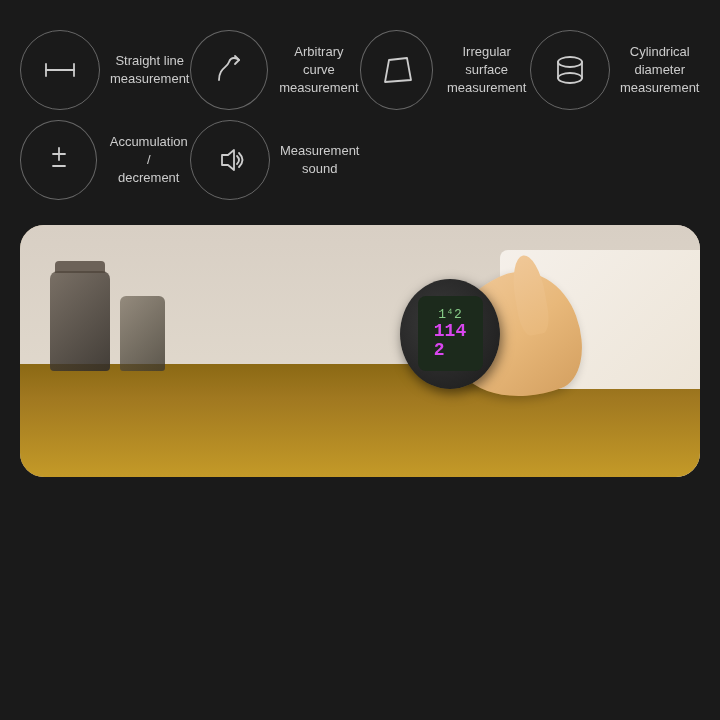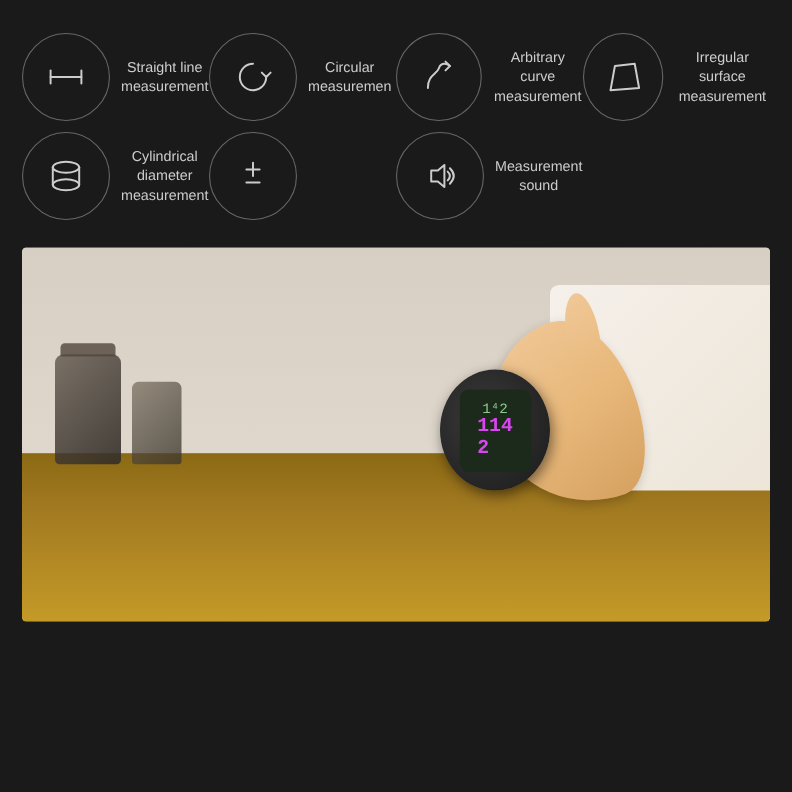--- a/index.html
+++ b/index.html
@@ -51,22 +51,22 @@
 
     .feature-label {
       color: #cccccc;
       font-size: 13px;
       text-align: center;
       line-height: 1.4;
     }
 
     .photo-container {
       width: 680px;
-      height: 340px;
-      border-radius: 4px;
+      height: 252px;
+      border-radius: 24px;
       overflow: hidden;
       background: #3a3530;
       position: relative;
       margin-top: 5px;
     }
 
     
     .photo-scene {
       width: 100%;
       height: 100%;
@@ -213,29 +213,20 @@
     <div class="icon-circle">
       <svg width="44" height="44" viewBox="0 0 44 44">
         <line x1="8" y1="22" x2="36" y2="22"></line>
         <line x1="8" y1="16" x2="8" y2="28"></line>
         <line x1="36" y1="16" x2="36" y2="28"></line>
       </svg>
     </div>
     <div class="feature-label">Straight line<br>measurement</div>
   </div>
 
-  <div class="feature-item">
-    <div class="icon-circle">
-      <svg width="44" height="44" viewBox="0 0 44 44">
-        <path d="M22 10 A12 12 0 1 0 34 22" stroke-linecap="round"></path>
-        <polyline points="30,18 34,22 38,18"></polyline>
-      </svg>
-    </div>
-    <div class="feature-label">Circular<br>measuremen</div>
-  </div>
 
   <div class="feature-item">
     <div class="icon-circle">
       <svg width="44" height="44" viewBox="0 0 44 44">
         <path d="M12 32 C12 20, 20 20, 22 14 C24 8, 30 10, 32 12"></path>
         <polyline points="28,8 32,12 28,16"></polyline>
       </svg>
     </div>
     <div class="feature-label">Arbitrary curve<br>measurement</div>
   </div>
@@ -262,20 +253,21 @@
   </div>
 
   <div class="feature-item">
     <div class="icon-circle">
       <svg width="44" height="44" viewBox="0 0 44 44">
         <line x1="22" y1="10" x2="22" y2="22"></line>
         <line x1="16" y1="16" x2="28" y2="16"></line>
         <line x1="16" y1="28" x2="28" y2="28"></line>
       </svg>
     </div>
+    <div class="feature-label">Accumulation /<br>decrement</div>
   </div>
 
   <div class="feature-item">
     <div class="icon-circle">
       <svg width="44" height="44" viewBox="0 0 44 44">
         <polygon points="14,17 20,17 26,12 26,32 20,27 14,27" fill="none"></polygon>
         <path d="M29,18 Q33,22 29,26"></path>
         <path d="M31,15 Q38,22 31,29"></path>
       </svg>
     </div>

